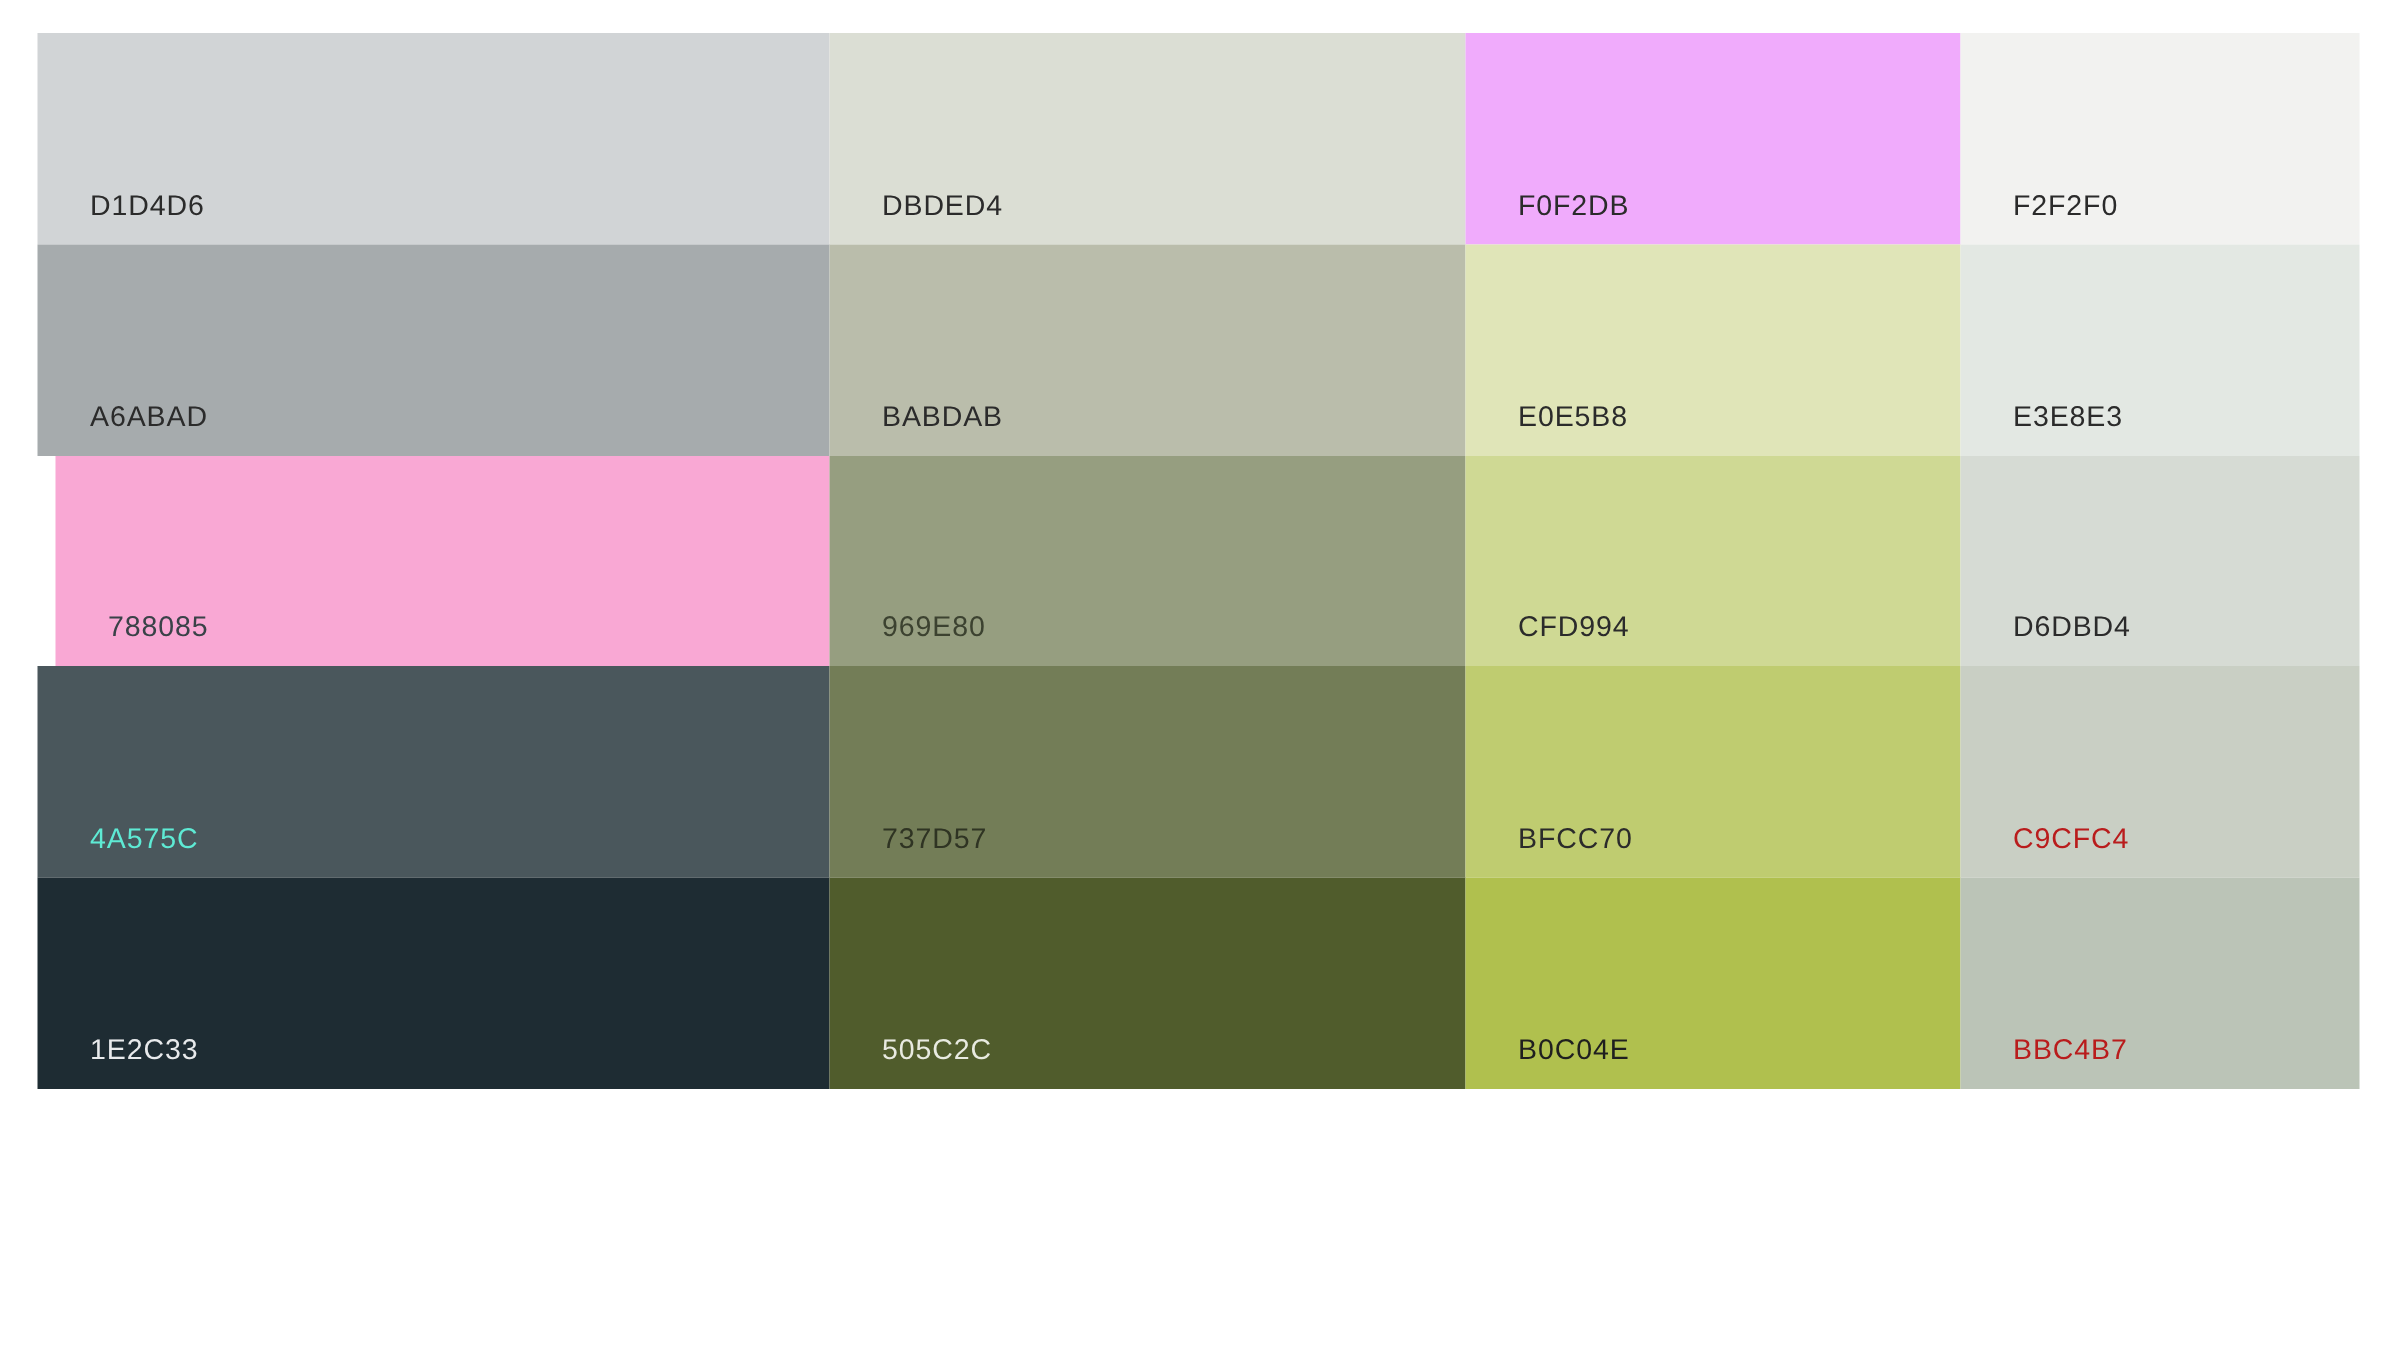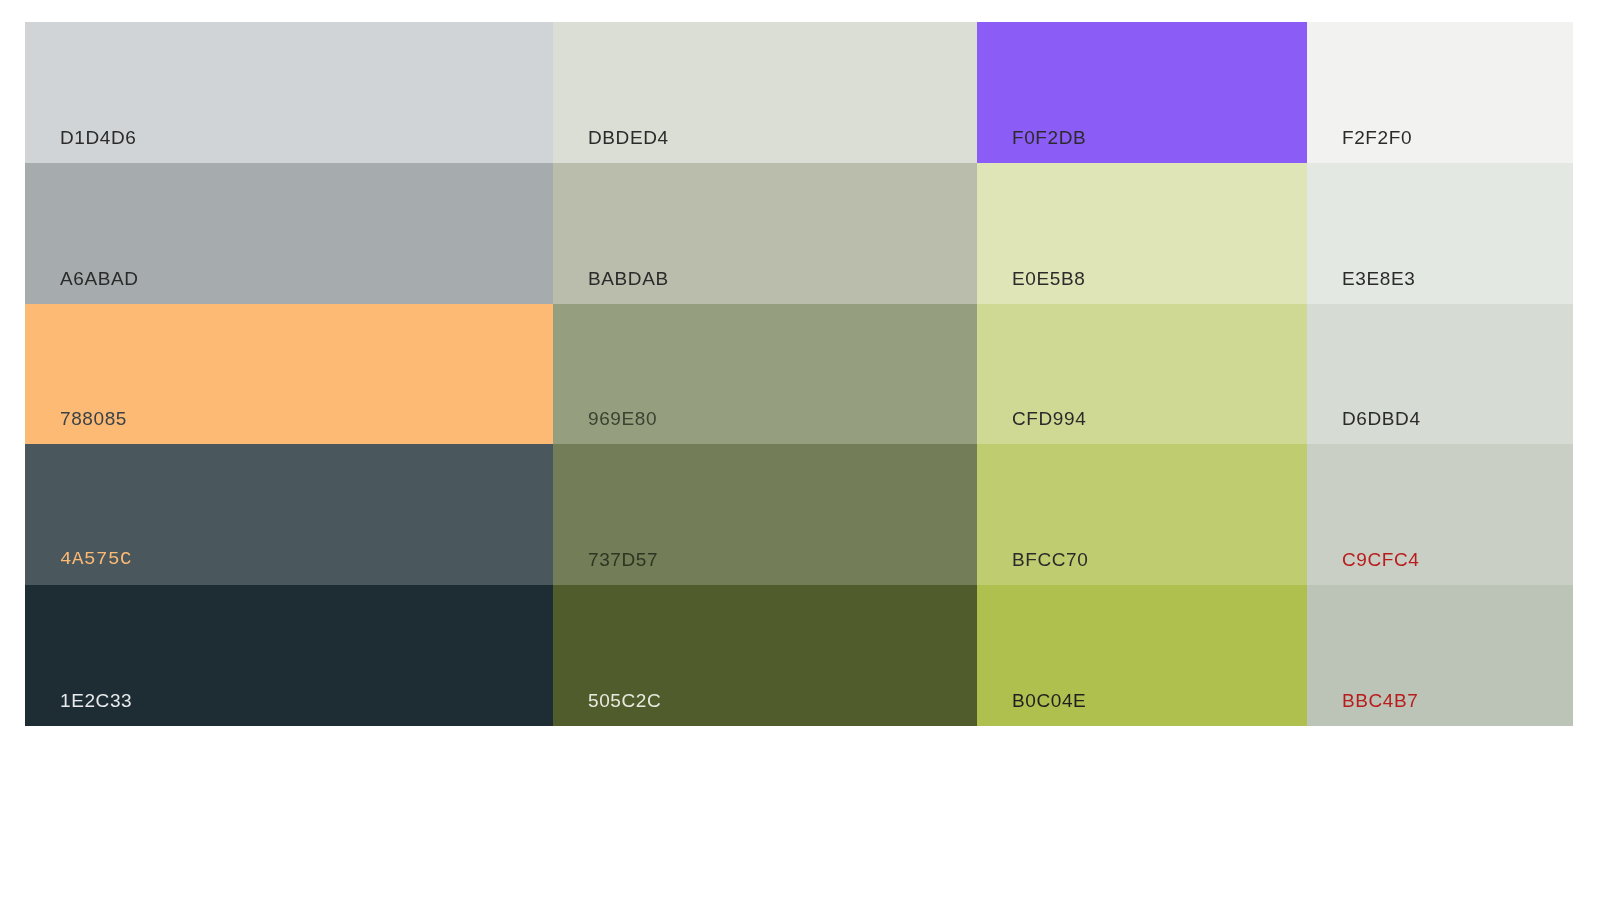--- a/index.html
+++ b/index.html
@@ -47,52 +47,52 @@
 </head>
 <body style="background: rgb(255, 255, 255);">
 
 <div id="palette-grid">
     <div class="swatch" style="background: rgb(209, 212, 214);">
       <span class="swatch-label" style="color: rgb(43, 43, 43);">D1D4D6</span>
     </div>
     <div class="swatch" style="background: rgb(219, 222, 212);">
       <span class="swatch-label" style="color: rgb(43, 43, 43);">DBDED4</span>
     </div>
-    <div class="swatch" style="background: #8b5cf6;">
+    <div class="swatch" style="background: #f0abfc;">
       <span class="swatch-label" style="color: rgb(43, 43, 43);">F0F2DB</span>
     </div>
     <div class="swatch" style="background: rgb(242, 242, 240);">
       <span class="swatch-label" style="color: rgb(43, 43, 43);">F2F2F0</span>
     </div>
     <div class="swatch" style="background: rgb(166, 171, 173);">
       <span class="swatch-label" style="color: rgb(43, 43, 43);">A6ABAD</span>
     </div>
     <div class="swatch" style="background: rgb(186, 189, 171);">
       <span class="swatch-label" style="color: rgb(43, 43, 43);">BABDAB</span>
     </div>
     <div class="swatch" style="background: rgb(224, 229, 184);">
       <span class="swatch-label" style="color: rgb(43, 43, 43); margin-top: 36px;">E0E5B8</span>
     </div>
     <div class="swatch" style="background: rgb(227, 232, 227);">
       <span class="swatch-label" style="color: rgb(43, 43, 43);">E3E8E3</span>
     </div>
-    <div class="swatch" style="background: #fdba74;">
+    <div class="swatch" style="background: #f9a8d4; margin-left: 12px;">
       <span class="swatch-label" style="color: rgb(58, 66, 72);">788085</span>
     </div>
     <div class="swatch" style="background: rgb(150, 158, 128);">
       <span class="swatch-label" style="color: rgb(60, 66, 48);">969E80</span>
     </div>
     <div class="swatch" style="background: rgb(207, 217, 148);">
       <span class="swatch-label" style="color: rgb(43, 43, 43); margin-top: 35px;">CFD994</span>
     </div>
     <div class="swatch" style="background: rgb(214, 219, 212);">
       <span class="swatch-label" style="color: rgb(43, 43, 43);">D6DBD4</span>
     </div>
     <div class="swatch" style="background: rgb(74, 87, 92);">
-      <span class="swatch-label" style="color: #fdba74; font-family: Liberation Mono, monospace;">4A575C</span>
+      <span class="swatch-label" style="color: #5eead4;">4A575C</span>
     </div>
     <div class="swatch" style="background: rgb(115, 125, 87);">
       <span class="swatch-label" style="color: rgb(47, 52, 35);">737D57</span>
     </div>
     <div class="swatch" style="background: rgb(191, 204, 112);">
       <span class="swatch-label" style="color: rgb(43, 43, 43);">BFCC70</span>
     </div>
     <div class="swatch" style="background: rgb(201, 207, 196);">
       <span class="swatch-label" style="color: #b91c1c;">C9CFC4</span>
     </div>

